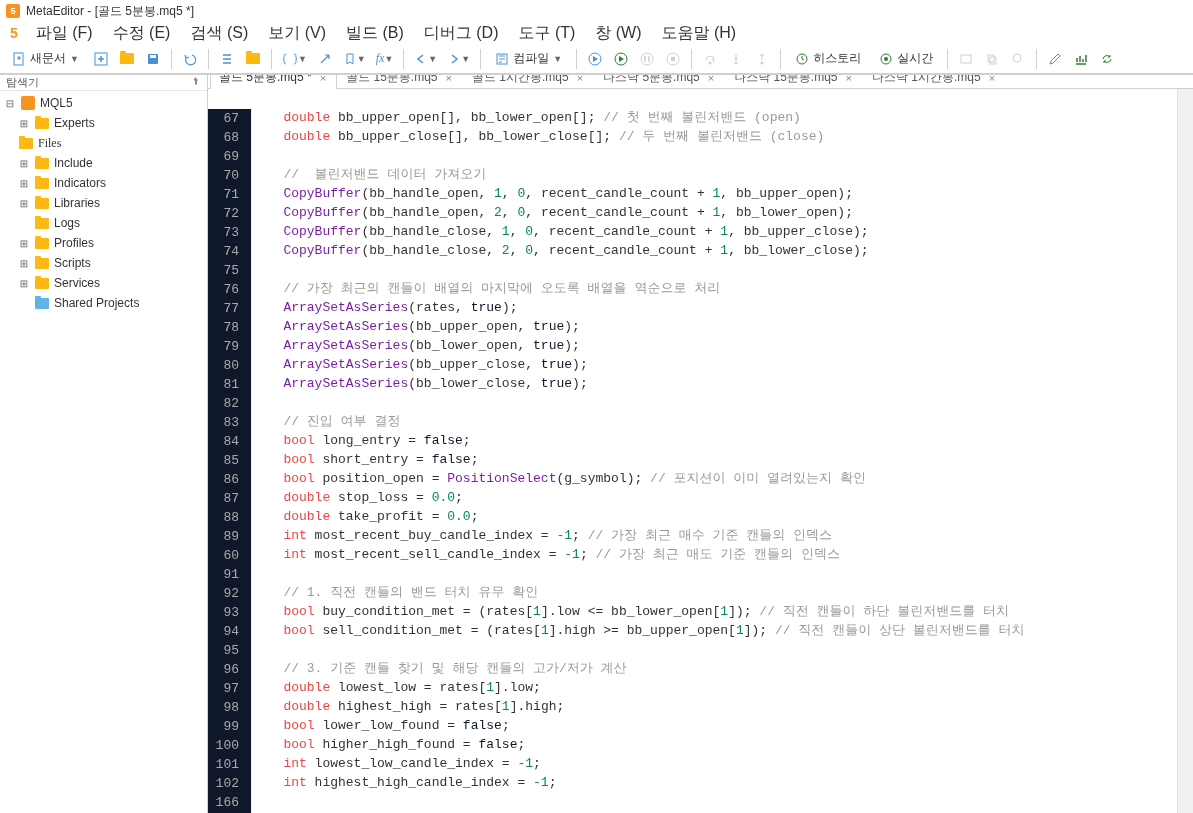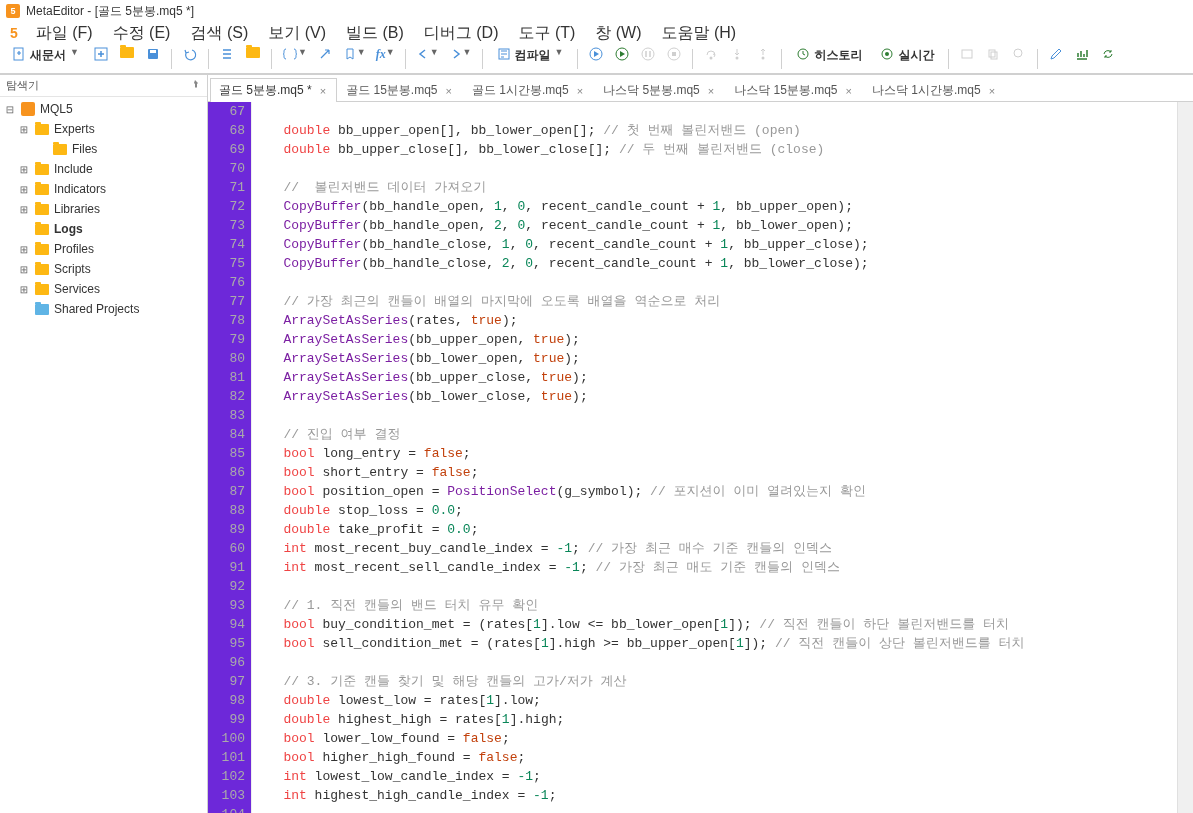--- a/index.html
+++ b/index.html
@@ -5,48 +5,48 @@
 * { margin: 0; padding: 0; box-sizing: border-box; }
 body { font-family: "Segoe UI", Tahoma, sans-serif; font-size: 12px; background: #f0f0f0; color: #333; overflow: hidden; }
 .window { display: flex; flex-direction: column; height: 813px; width: 1193px; background: #fff; }
 .titlebar { display: flex; align-items: center; height: 22px; background: #fff; padding: 0 6px; gap: 6px; }
 .titlebar-icon { width: 14px; height: 14px; background: #f7931e; border-radius: 2px; display: flex; align-items: center; justify-content: center; color: #fff; font-weight: bold; font-size: 9px; }
 .titlebar-text { font-size: 12px; color: #333; }
 .menubar { display: flex; align-items: center; height: 22px; background: #fff; padding: 0 4px; gap: 2px; }
 .menubar-5 { color: #f7931e; font-weight: bold; font-size: 14px; padding: 0 6px; }
 .menu-item { padding: 2px 10px; cursor: pointer; font-size: 16px; }
 .toolbar { display: flex; align-items: center; height: 30px; background: #fff; border-bottom: 1px solid #d0d0d0; padding: 0 4px; gap: 2px; }
-.tb-btn { display: flex; justify-content: center; height: 24px; min-width: 24px; padding: 0 4px; cursor: pointer; border-radius: 2px; font-weight: bold; }
+.tb-btn { display: flex; align-items: center; justify-content: center; height: 24px; min-width: 24px; padding: 0 4px; cursor: pointer; border-radius: 2px; }
 .tb-btn-text { padding: 0 8px; gap: 4px; }
 .tb-sep { width: 1px; height: 20px; background: #d0d0d0; margin: 0 4px; }
 .main { display: flex; flex: 1; overflow: hidden; border-top: 1px solid #d0d0d0;}
 .sidebar { width: 208px; display: flex; flex-direction: column; border-right: 1px solid #d0d0d0; background: #fff; }
-.sidebar-header { display: flex; align-items: center; justify-content: space-between; height: 22px; padding: 0 6px; font-size: 11px; color: #555; border-bottom: 1px solid #e5e5e5;}
+.sidebar-header { display: flex; align-items: center; justify-content: space-between; height: 16px; padding: 0 6px; font-size: 11px; color: #555; border-bottom: 1px solid #e5e5e5;}
 .tree { flex: 1; overflow: auto; padding: 2px 0; }
 .tree-item { display: flex; align-items: center; height: 20px; padding: 0 4px; cursor: pointer; gap: 4px; font-size: 12px;}
 .tree-expand { width: 12px; text-align: center; color: #666; font-size: 10px;}
 .tree-icon { width: 16px; height: 14px; display: flex; align-items: center; justify-content: center;}
 .folder-icon { width: 14px; height: 11px; background: #fdb813; border-radius: 1px; position: relative; }
 .folder-icon::before { content: ''; position: absolute; top: -2px; left: 0; width: 6px; height: 2px; background: #fdb813; border-radius: 1px 1px 0 0;}
 .folder-icon.blue { background: #5fb4e5; }
 .folder-icon.blue::before { background: #5fb4e5; }
 .mql5-icon { width: 14px; height: 14px; background: #f7931e; border-radius: 2px;}
 .editor-area { flex: 1; display: flex; flex-direction: column; background: #fff; overflow:hidden;}
-.tabs { display: flex; height: 27px; background: #fff; border-bottom: 1px solid #d0d0d0; padding-left: 2px; align-items:flex-end;}
+.tabs { display: flex; height: 14px; background: #fff; border-bottom: 1px solid #d0d0d0; padding-left: 2px; align-items:flex-end;}
 .tab { display: flex; align-items: center; height: 24px; padding: 0 8px; gap: 6px; font-size: 12px; cursor: pointer; border: 1px solid transparent; border-bottom:none; color:#555; position:relative; top:1px;}
 .tab.active { border-color: #d0d0d0; background: #fff; color:#333; }
 .tab-close { font-size: 11px; color: #888; padding: 0 2px;}
 .code-area { flex: 1; display: flex; overflow: auto; font-family: Consolas, "Courier New", monospace; font-size: 13px; line-height: 19px; background: #fff;}
-.gutter { background: #6d28d9; color: #aaa; text-align: right; padding: 0 6px 0 6px; user-select: none; border-right: 1px solid #eee; min-width:44px;}
+.gutter { background: #0f172a; color: #aaa; text-align: right; padding: 0 12px 0 6px; user-select: none; border-right: 1px solid #eee; min-width:44px;margin-top:20px;}
 .code { flex: 1; padding: 0 8px; white-space: pre; }
 .ln { height: 19px; }
 .kw { color: #ef4444; }
 .fn { color: #7b1fa2; }
 .num { color: #098658; }
-.bool { color: #c2410c; }
+.bool { color: #0f172a; }
 .cmt { color: #999; }
 .scb { width:16px; background:#f0f0f0; border-left:1px solid #e0e0e0;}
 .pin-icon svg { width:11px; height:11px; }
 </style>
 </head>
 <body>
 
 <div class="window">
   <div class="titlebar">
     <div class="titlebar-icon">5</div>
@@ -264,21 +264,21 @@
           <span>MQL5</span>
         </div>
         <div id="tree-items">
             <div class="tree-item" style="padding-left: 18px;">
               <span class="tree-expand">⊞</span>
               <span class="tree-icon">
                 <span class="folder-icon"></span>
               </span>
               <span>Experts</span>
             </div>
-            <div class="tree-item" style="padding-left: 36px;">
+            <div class="tree-item" style="padding-left: 2px; font-family: Liberation Serif, serif;">
               <span class="tree-expand">&nbsp;</span>
               <span class="tree-icon">
                 <span class="folder-icon"></span>
               </span>
               <span>Files</span>
             </div>
             <div class="tree-item" style="padding-left: 18px;">
               <span class="tree-expand">⊞</span>
               <span class="tree-icon">
                 <span class="folder-icon"></span>
@@ -292,21 +292,21 @@
               </span>
               <span>Indicators</span>
             </div>
             <div class="tree-item" style="padding-left: 18px;">
               <span class="tree-expand">⊞</span>
               <span class="tree-icon">
                 <span class="folder-icon"></span>
               </span>
               <span>Libraries</span>
             </div>
-            <div class="tree-item" style="padding-left: 18px; font-weight: bold;">
+            <div class="tree-item" style="padding-left: 18px;">
               <span class="tree-expand">&nbsp;</span>
               <span class="tree-icon">
                 <span class="folder-icon"></span>
               </span>
               <span>Logs</span>
             </div>
             <div class="tree-item" style="padding-left: 18px;">
               <span class="tree-expand">⊞</span>
               <span class="tree-icon">
                 <span class="folder-icon"></span>
@@ -396,21 +396,21 @@
             <div class="ln">93</div>
             <div class="ln">94</div>
             <div class="ln">95</div>
             <div class="ln">96</div>
             <div class="ln">97</div>
             <div class="ln">98</div>
             <div class="ln">99</div>
             <div class="ln">100</div>
             <div class="ln">101</div>
             <div class="ln">102</div>
-            <div class="ln">103</div>
+            <div class="ln">166</div>
             <div class="ln">104</div>
           </div>
         <div class="code" id="code"><div class="ln">&nbsp;</div><div class="ln"><span>   </span><span class="kw">double</span><span> bb_upper_open[], bb_lower_open[]; </span><span class="cmt">// 첫 번째 볼린저밴드 (open)</span></div><div class="ln"><span>   </span><span class="kw">double</span><span> bb_upper_close[], bb_lower_close[]; </span><span class="cmt">// 두 번째 볼린저밴드 (close)</span></div><div class="ln">&nbsp;</div><div class="ln"><span>   </span><span class="cmt">//  볼린저밴드 데이터 가져오기</span></div><div class="ln"><span>   </span><span class="fn">CopyBuffer</span><span>(bb_handle_open, </span><span class="num">1</span><span>, </span><span class="num">0</span><span>, recent_candle_count + </span><span class="num">1</span><span>, bb_upper_open);</span></div><div class="ln"><span>   </span><span class="fn">CopyBuffer</span><span>(bb_handle_open, </span><span class="num">2</span><span>, </span><span class="num">0</span><span>, recent_candle_count + </span><span class="num">1</span><span>, bb_lower_open);</span></div><div class="ln"><span>   </span><span class="fn">CopyBuffer</span><span>(bb_handle_close, </span><span class="num">1</span><span>, </span><span class="num">0</span><span>, recent_candle_count + </span><span class="num">1</span><span>, bb_upper_close);</span></div><div class="ln"><span>   </span><span class="fn">CopyBuffer</span><span>(bb_handle_close, </span><span class="num">2</span><span>, </span><span class="num">0</span><span>, recent_candle_count + </span><span class="num">1</span><span>, bb_lower_close);</span></div><div class="ln">&nbsp;</div><div class="ln"><span>   </span><span class="cmt">// 가장 최근의 캔들이 배열의 마지막에 오도록 배열을 역순으로 처리</span></div><div class="ln"><span>   </span><span class="fn">ArraySetAsSeries</span><span>(rates, </span><span class="bool">true</span><span>);</span></div><div class="ln"><span>   </span><span class="fn">ArraySetAsSeries</span><span>(bb_upper_open, </span><span class="bool">true</span><span>);</span></div><div class="ln"><span>   </span><span class="fn">ArraySetAsSeries</span><span>(bb_lower_open, </span><span class="bool">true</span><span>);</span></div><div class="ln"><span>   </span><span class="fn">ArraySetAsSeries</span><span>(bb_upper_close, </span><span class="bool">true</span><span>);</span></div><div class="ln"><span>   </span><span class="fn">ArraySetAsSeries</span><span>(bb_lower_close, </span><span class="bool">true</span><span>);</span></div><div class="ln">&nbsp;</div><div class="ln"><span>   </span><span class="cmt">// 진입 여부 결정</span></div><div class="ln"><span>   </span><span class="kw">bool</span><span> long_entry = </span><span class="bool">false</span><span>;</span></div><div class="ln"><span>   </span><span class="kw">bool</span><span> short_entry = </span><span class="bool">false</span><span>;</span></div><div class="ln"><span>   </span><span class="kw">bool</span><span> position_open = </span><span class="fn">PositionSelect</span><span>(g_symbol); </span><span class="cmt">// 포지션이 이미 열려있는지 확인</span></div><div class="ln"><span>   </span><span class="kw">double</span><span> stop_loss = </span><span class="num">0.0</span><span>;</span></div><div class="ln"><span>   </span><span class="kw">double</span><span> take_profit = </span><span class="num">0.0</span><span>;</span></div><div class="ln"><span>   </span><span class="kw">int</span><span> most_recent_buy_candle_index = </span><span class="num">-1</span><span>; </span><span class="cmt">// 가장 최근 매수 기준 캔들의 인덱스</span></div><div class="ln"><span>   </span><span class="kw">int</span><span> most_recent_sell_candle_index = </span><span class="num">-1</span><span>; </span><span class="cmt">// 가장 최근 매도 기준 캔들의 인덱스</span></div><div class="ln">&nbsp;</div><div class="ln"><span>   </span><span class="cmt">// 1. 직전 캔들의 밴드 터치 유무 확인</span></div><div class="ln"><span>   </span><span class="kw">bool</span><span> buy_condition_met = (rates[</span><span class="num">1</span><span>].low &lt;= bb_lower_open[</span><span class="num">1</span><span>]); </span><span class="cmt">// 직전 캔들이 하단 볼린저밴드를 터치</span></div><div class="ln"><span>   </span><span class="kw">bool</span><span> sell_condition_met = (rates[</span><span class="num">1</span><span>].high &gt;= bb_upper_open[</span><span class="num">1</span><span>]); </span><span class="cmt">// 직전 캔들이 상단 볼린저밴드를 터치</span></div><div class="ln">&nbsp;</div><div class="ln"><span>   </span><span class="cmt">// 3. 기준 캔들 찾기 및 해당 캔들의 고가/저가 계산</span></div><div class="ln"><span>   </span><span class="kw">double</span><span> lowest_low = rates[</span><span class="num">1</span><span>].low;</span></div><div class="ln"><span>   </span><span class="kw">double</span><span> highest_high = rates[</span><span class="num">1</span><span>].high;</span></div><div class="ln"><span>   </span><span class="kw">bool</span><span> lower_low_found = </span><span class="bool">false</span><span>;</span></div><div class="ln"><span>   </span><span class="kw">bool</span><span> higher_high_found = </span><span class="bool">false</span><span>;</span></div><div class="ln"><span>   </span><span class="kw">int</span><span> lowest_low_candle_index = </span><span class="num">-1</span><span>;</span></div><div class="ln"><span>   </span><span class="kw">int</span><span> highest_high_candle_index = </span><span class="num">-1</span><span>;</span></div><div class="ln">&nbsp;</div></div>
         <div class="scb"></div>
       </div>
     </div>
   </div>
 </div>
 
 </body></html>

